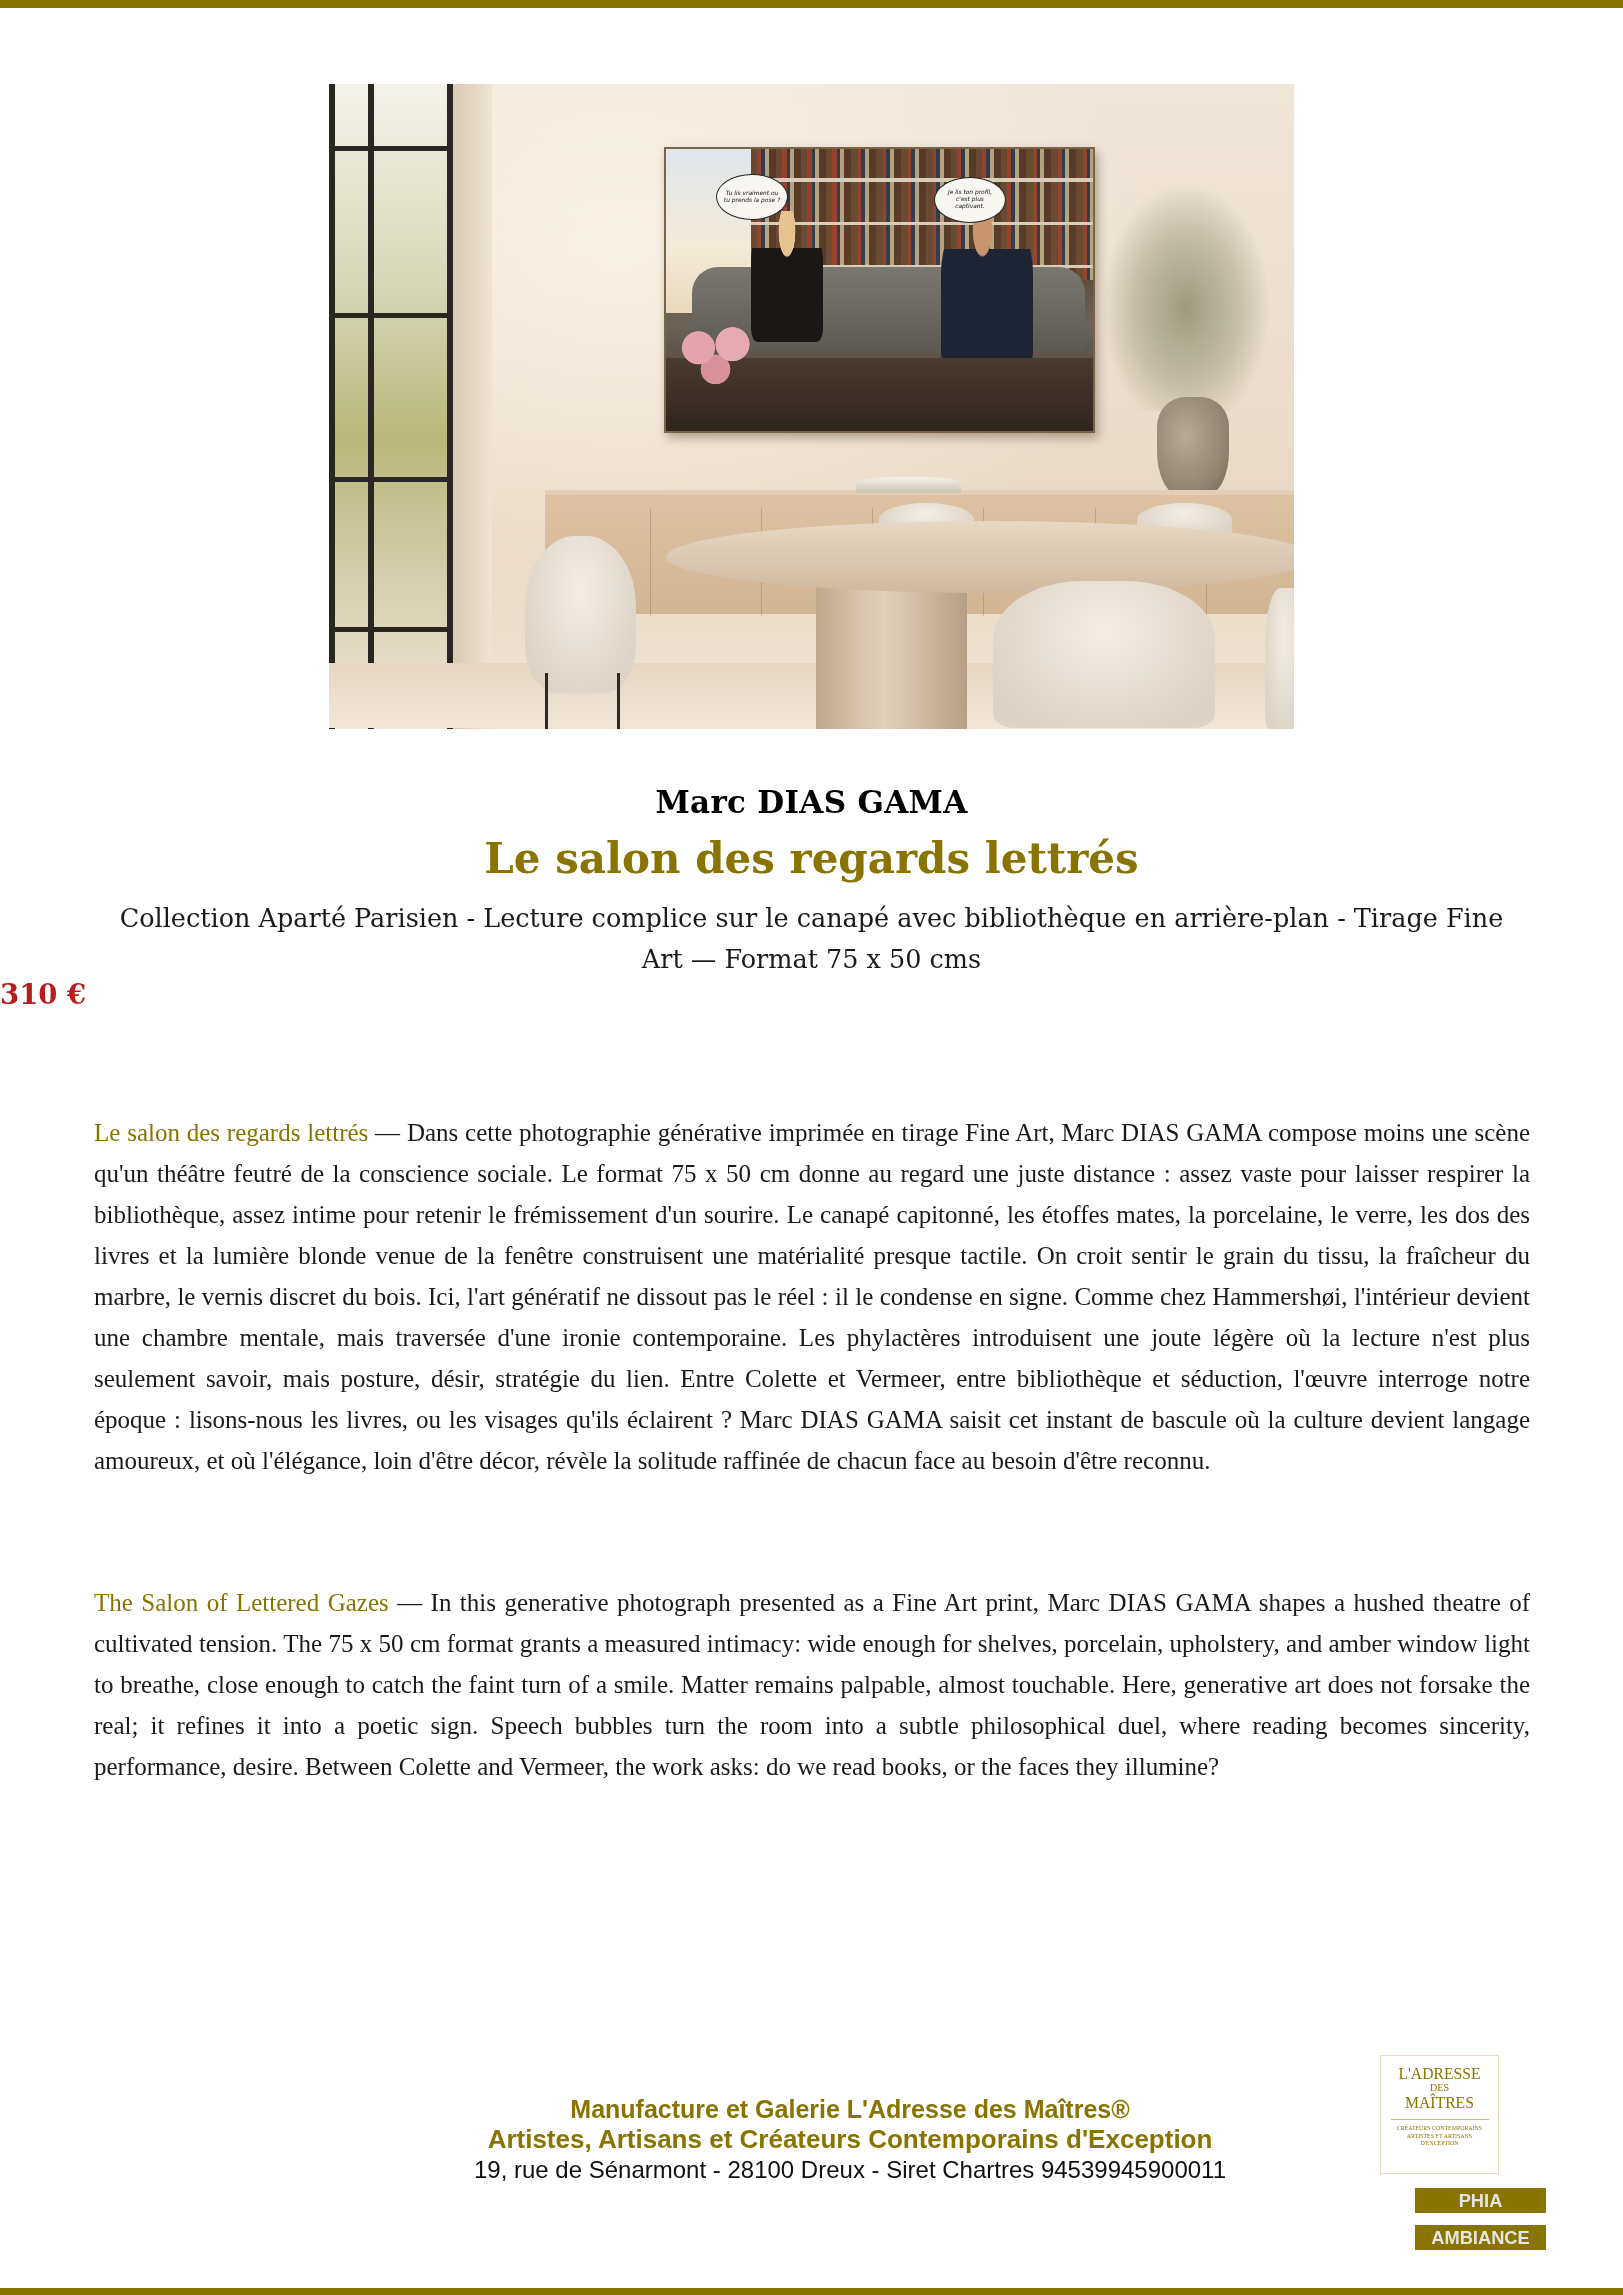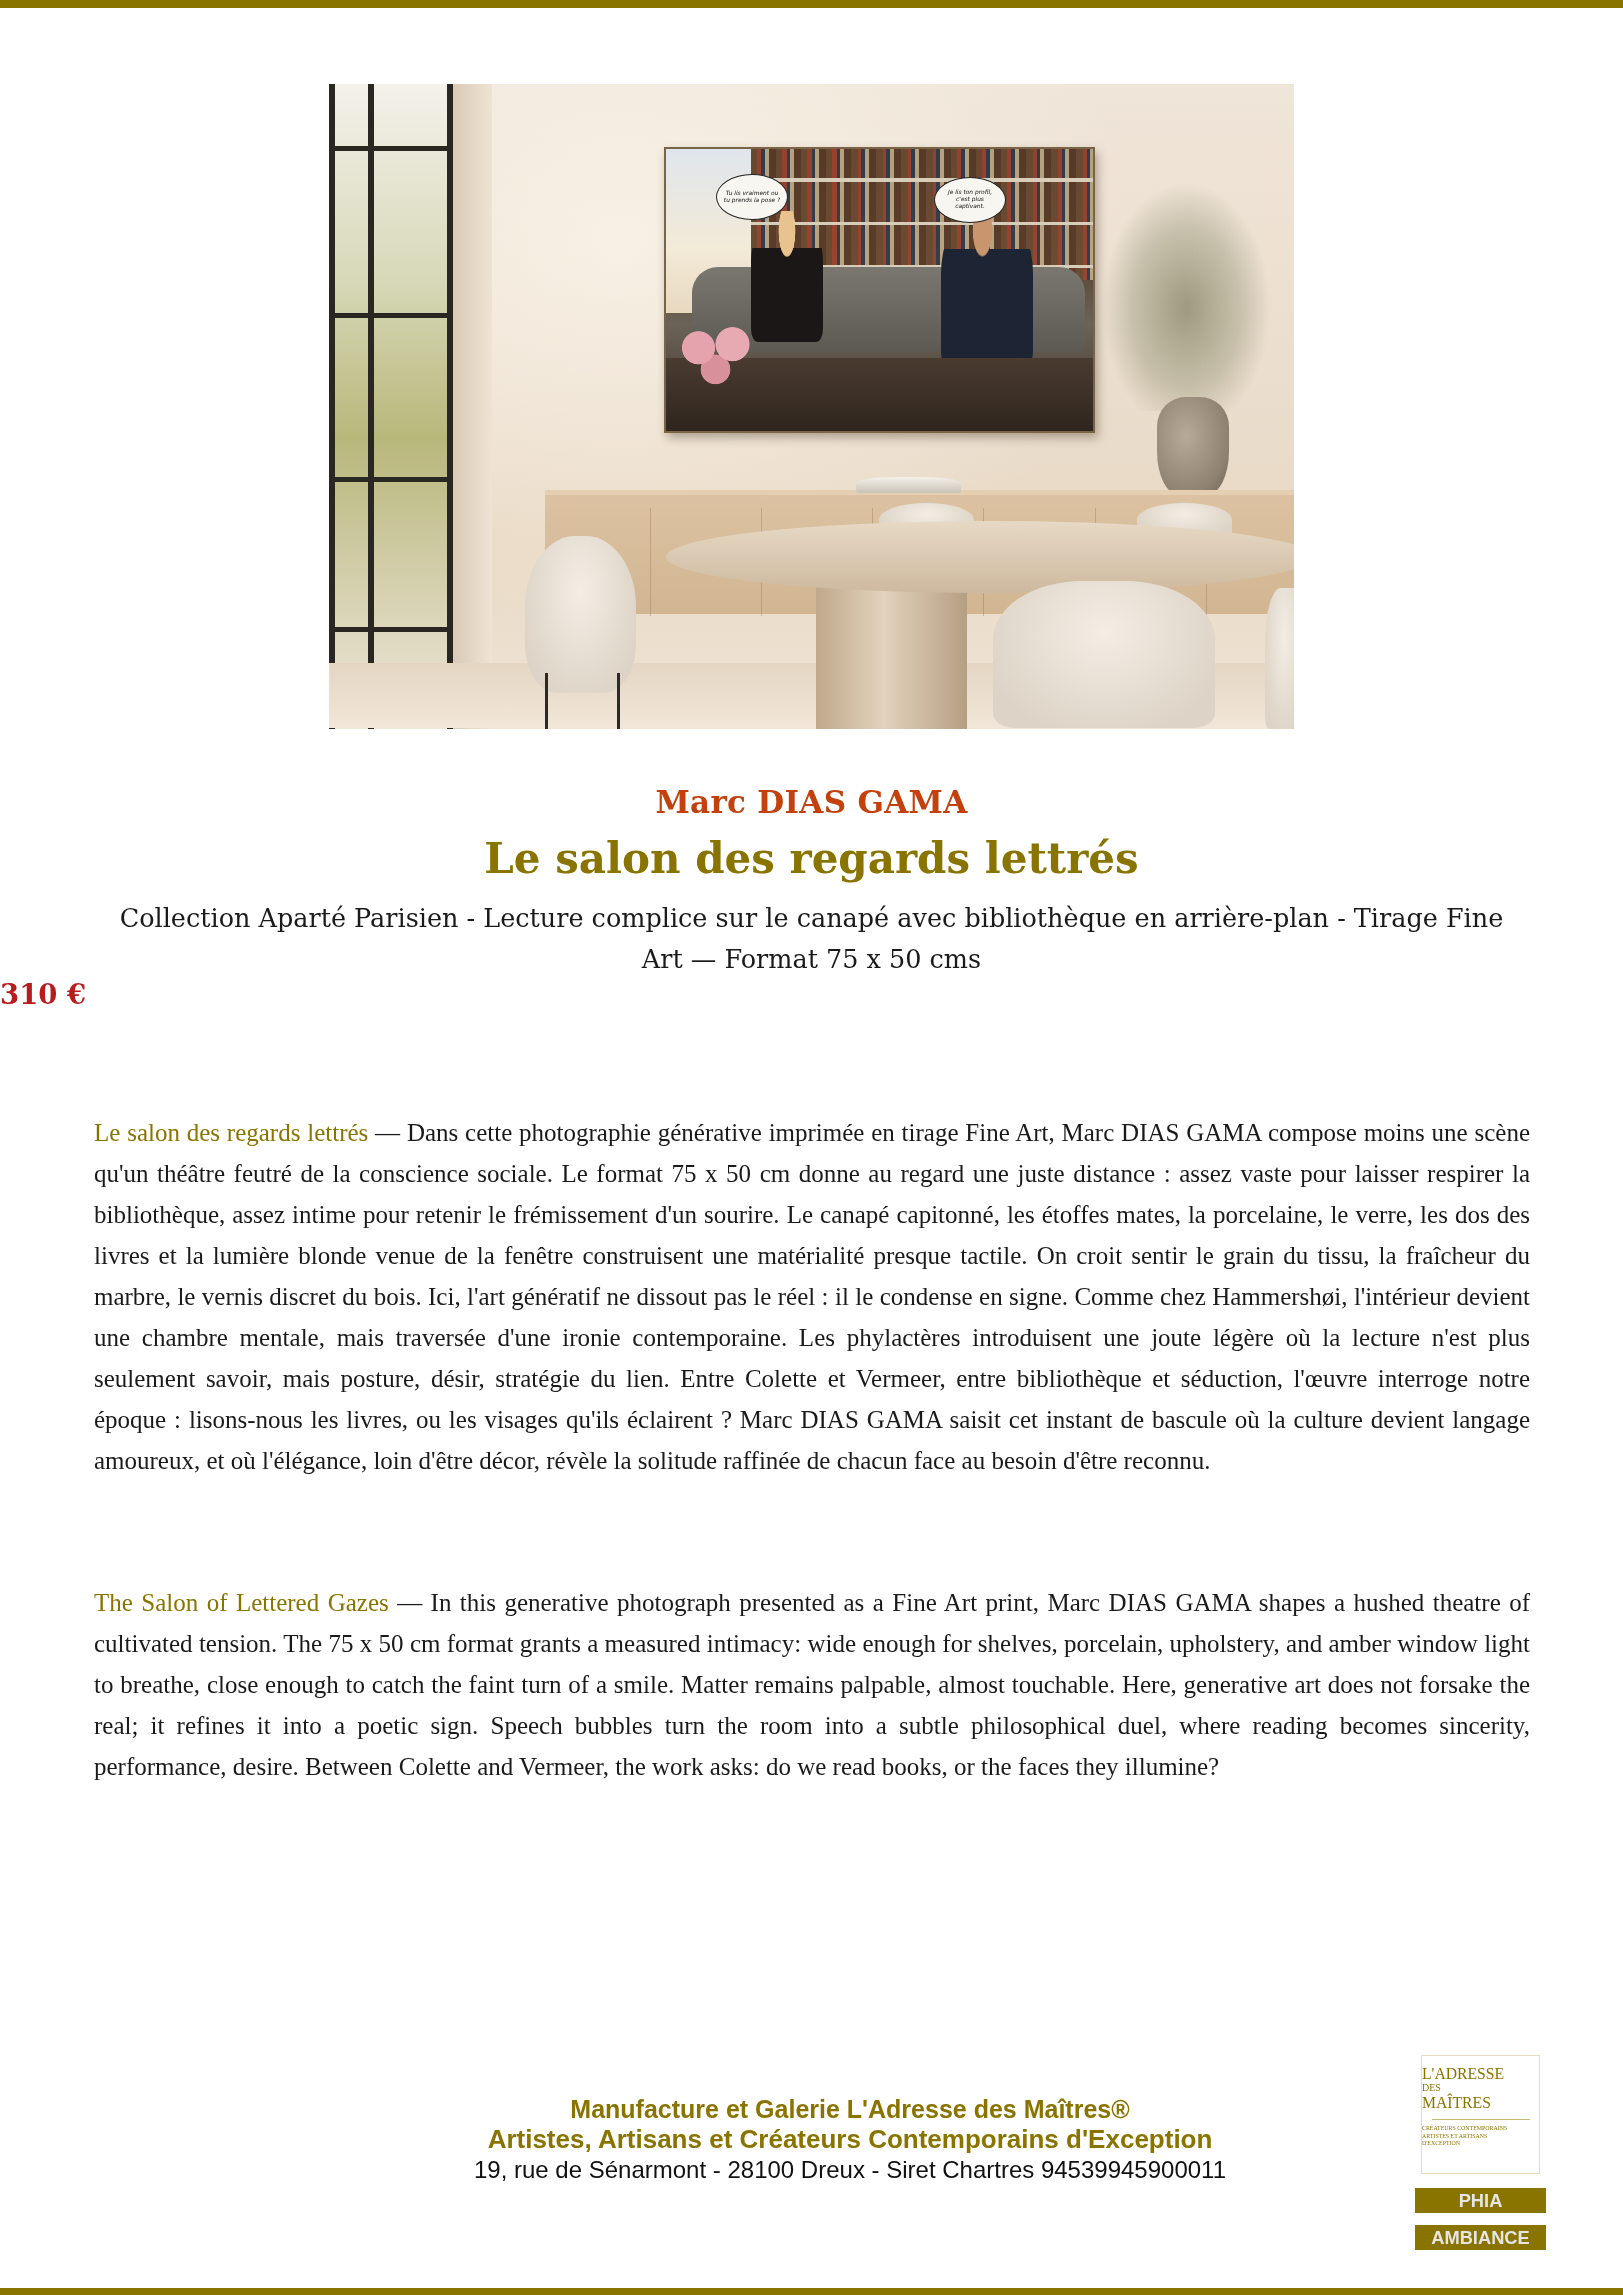--- a/index.html
+++ b/index.html
@@ -66,21 +66,21 @@
                       radial-gradient(circle at 70% 35%, #e7aab2 0 22%, transparent 23%),
                       radial-gradient(circle at 50% 70%, #d8909b 0 22%, transparent 23%); }
   .bubble { position: absolute; background: #f8f6f1; border: 1.3px solid #222; border-radius: 50%;
           font-family: "DejaVu Sans", sans-serif; font-style: italic; font-size: 5.9px; line-height: 7.2px;
           color: #111; text-align: center; display: flex; align-items: center; justify-content: center; padding: 2.6px 6.5px; }
   .bubble.b1 { left: 50px; top: 25px; width: 72px; height: 46px; }
   .bubble.b2 { left: 268px; top: 27.5px; width: 72px; height: 46px; }
 
   
   .artist { position: absolute; left: 0; top: 784px; width: 1623px; text-align: center;
-          font-family: "DejaVu Serif", serif; font-weight: bold; font-size: 31px; color: #c2410c; letter-spacing: 0.3px; }
+          font-family: "DejaVu Serif", serif; font-weight: bold; font-size: 31px; color: #000000; letter-spacing: 0.3px; }
   .title { position: absolute; left: 0; top: 834px; width: 1623px; text-align: center;
           font-family: "DejaVu Serif", serif; font-weight: bold; font-size: 42px; color: #8a7400; }
   .subtitle { position: absolute; left: 98px; top: 898px; width: 1427px; text-align: center;
           font-family: "DejaVu Serif", serif; font-size: 25.5px; line-height: 41px; color: #1a1a1a; }
   .price { position: absolute; left: 0; top: 978px; width: 1305px; text-align: left;
           font-family: "DejaVu Serif", serif; font-weight: bold; font-size: 27.5px; color: #b91c1c; }
 
   
   .para { position: absolute; left: 94px; width: 1436px; text-align: justify;
           font-family: Liberation Serif, serif; font-size: 25px; line-height: 41px; color: #1a1a1a; }
@@ -89,22 +89,22 @@
   .para .lead { color: #8a7400; }
 
   
   .footer { position: absolute; left: 366px; top: 2094px; width: 968px; text-align: center;
           font-family: "Liberation Sans", sans-serif; }
   .footer .l1 { font-weight: bold; font-size: 25px; line-height: 30px; color: #8a7400; }
   .footer .l2 { font-size: 24px; line-height: 29px; color: #111; }
   .footer .l3 { font-weight: bold; font-size: 26px; line-height: 31px; color: #8a7400; }
   .footer .l4 { font-size: 24px; line-height: 30px; color: #111; }
 
-  .logo { position: absolute; left: 1421px; top: 2055px; width: 119px; height: 119px;
-          border: 1.3px solid #e6dcc0; background: #fff; color: #8a7400;
+  .logo { position: absolute; left: 1380px; top: 2055px; width: 119px; height: 119px;
+          border: 1.3px solid #e6dcc0; background: #fff; text-align: center; color: #8a7400;
           font-family: "Liberation Serif", serif; padding-top: 9.2px; }
   .logo .lg1 { font-size: 15.7px; line-height: 18.3px; }
   .logo .lg2 { font-size: 10px; line-height: 10.5px; }
   .logo .lg3 { font-size: 15.7px; line-height: 18.3px; }
   .logo .rule { width: 98px; height: 0.7px; background: #c8b97a; margin: 6.5px auto 5.2px; }
   .logo .lg4 { font-size: 5.9px; line-height: 7.9px; }
 
   .tag { position: absolute; left: 1415px; width: 131px; height: 25px; background: #8a7400; color: #e5e5e5;
           font-family: "Liberation Sans", sans-serif; font-weight: bold; font-size: 18.3px; line-height: 25px; text-align: center; }
   .tag.t1 { top: 2188px; }

